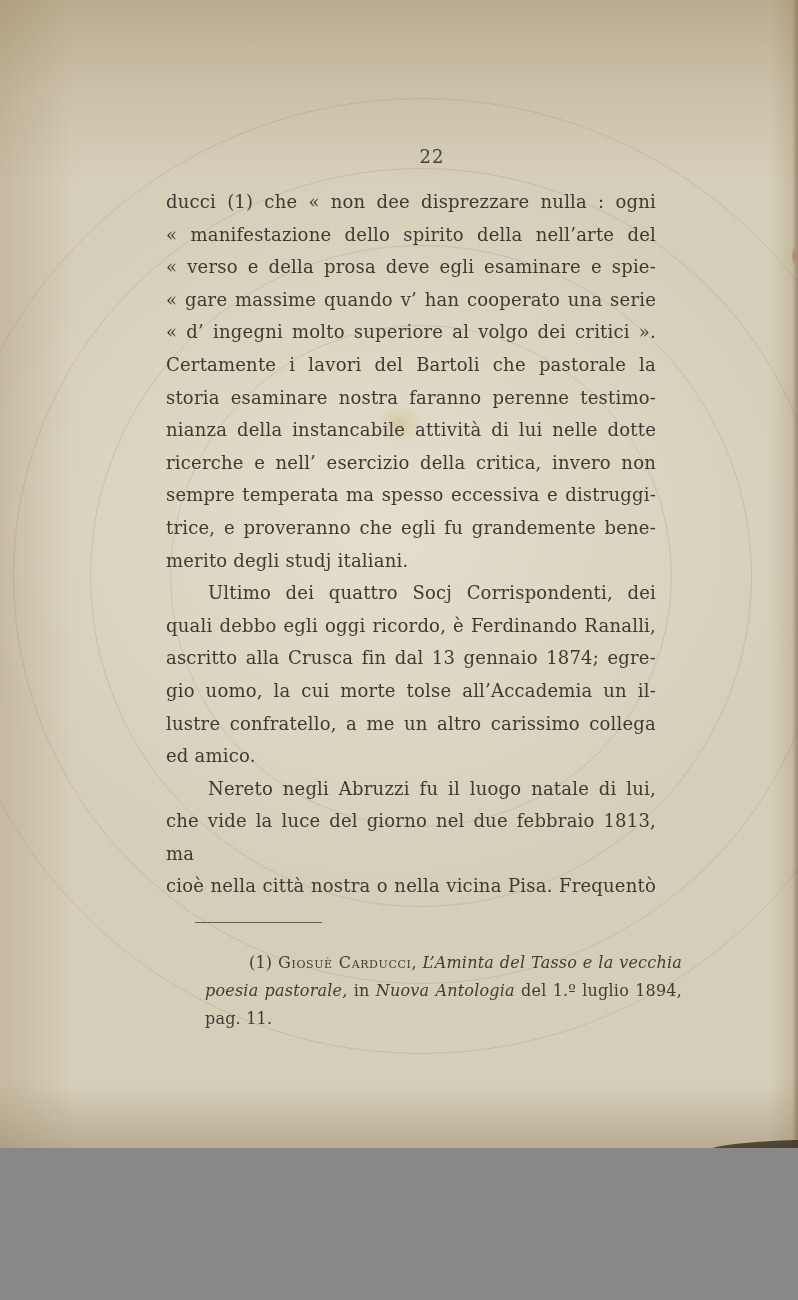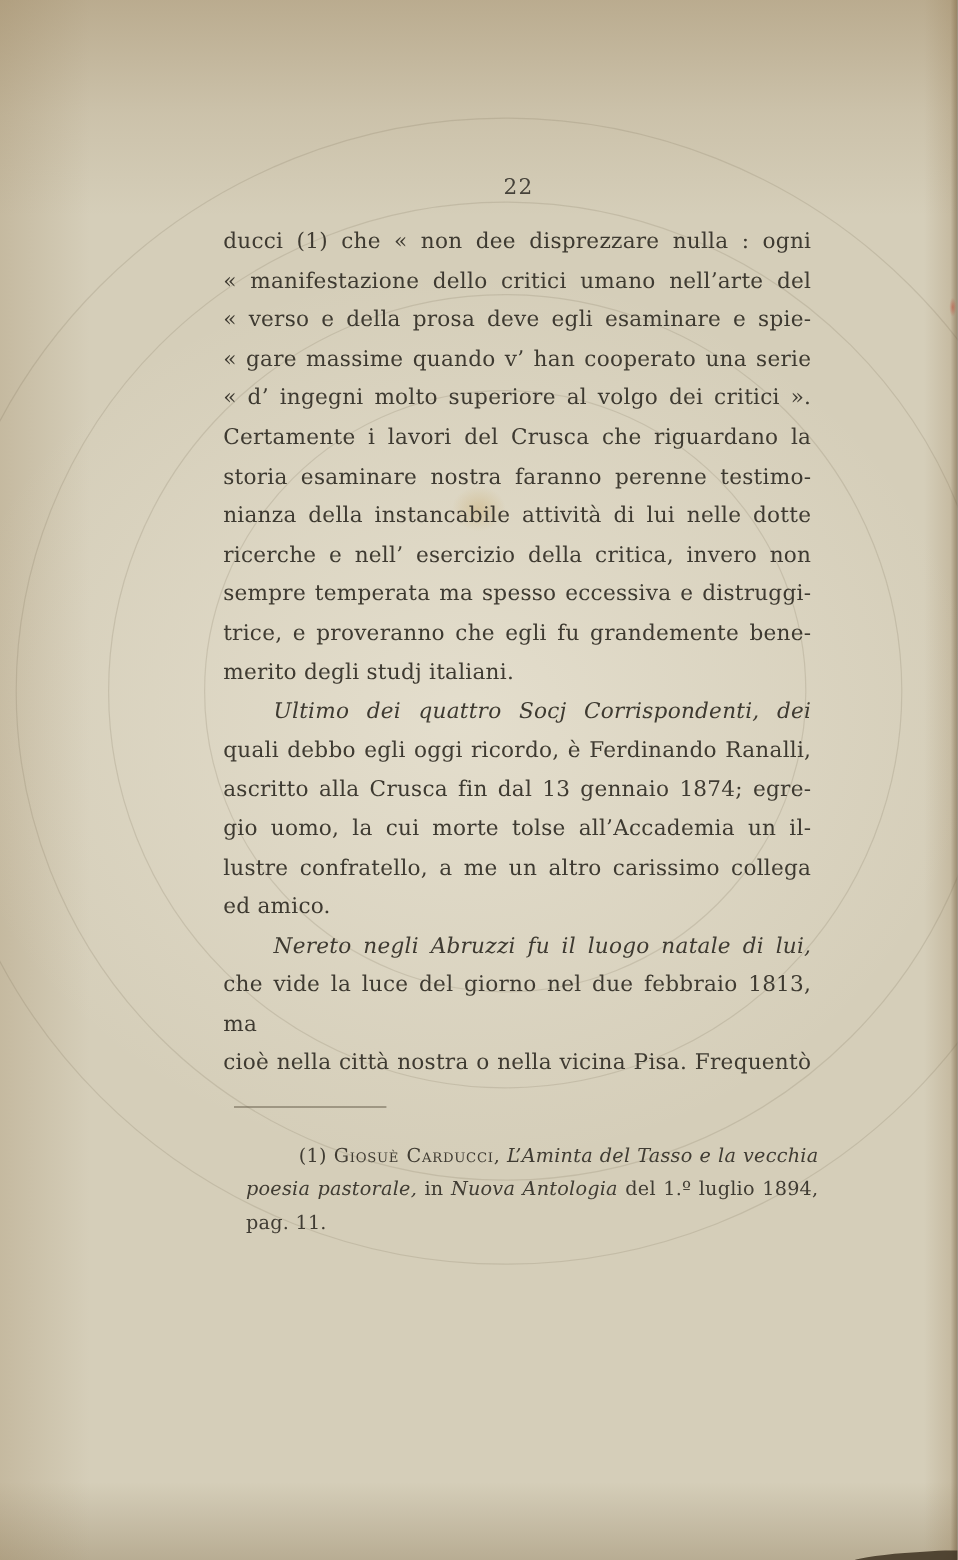--- a/index.html
+++ b/index.html
@@ -1,18 +1,18 @@
 <!DOCTYPE html>
 <html><head>
 <meta charset="utf-8">
 <style>
   html,body{margin:0;padding:0;background:#888;}
   .page{
     position:relative;
-    width:798px;height:1300px;
+    width:798px;height:1148px;
     margin:0 auto;
     overflow:hidden;
     background:
       radial-gradient(ellipse 600px 520px at 48% 46%, rgba(240,235,221,0.55), rgba(240,235,221,0) 72%),
       linear-gradient(to bottom, rgba(146,120,80,0.40), rgba(146,120,80,0.14) 95px, rgba(146,120,80,0) 180px),
       linear-gradient(to right, rgba(146,120,80,0.24), rgba(146,120,80,0) 75px),
       linear-gradient(to left, rgba(104,82,50,0.55) 0px, rgba(146,120,80,0.22) 6px, rgba(146,120,80,0) 28px),
       linear-gradient(to top, rgba(118,96,60,0.30), rgba(118,96,60,0) 65px),
       #d5ceb9;
     font-family:"DejaVu Serif", serif;
@@ -28,27 +28,27 @@
   .speck-red{position:absolute;right:1px;top:248px;width:6px;height:16px;
     background:radial-gradient(closest-side, rgba(188,82,62,0.6), rgba(188,82,62,0));}
   .edge-squiggle{position:absolute;right:-8px;bottom:-3px;width:96px;height:9px;
     background:#3e3322;transform:rotate(-4deg);border-radius:60% 40% 30% 70%;opacity:.85;}
 
   .pagenum{
     position:absolute;top:146px;left:182px;width:500px;
     text-align:center;font-size:18px;color:#46423a;letter-spacing:1px;
   }
   .text{
-    position:absolute;left:186px;top:186px;width:490px;
+    position:absolute;left:166px;top:186px;width:490px;
     font-size:18px;line-height:32.6px;color:#3e3a31;
     letter-spacing:0.2px;
   }
   .tline{text-align:justify;text-align-last:justify;}
   .tline.noj{text-align:center;text-align-last:left;}
-  .tline.ind{padding-left:42px;font-style:italic;}
+  .tline.ind{padding-left:42px;}
 
   .fnrule{position:absolute;top:922px;left:195px;width:127px;height:0;
     border-top:1.2px solid rgba(75,65,48,0.8);}
   .footnote{
     position:absolute;left:193px;top:949px;width:477px;
     font-size:16px;line-height:28px;color:#403c33;letter-spacing:0.2px;margin-left:12px;
   }
   .fline{text-align:justify;text-align-last:justify;}
   .fline.noj{text-align:left;text-align-last:left;}
   .fline.ind{padding-left:44px;}
@@ -65,25 +65,25 @@
   <div class="arc a3"></div>
   <div class="arc a4"></div>
   <div class="stain"></div>
   <div class="speck-red"></div>
   <div class="edge-squiggle"></div>
 
   <div class="pagenum">22</div>
 
   <div class="text">
     <div class="tline">ducci (1) che « non dee disprezzare nulla : ogni</div>
-    <div class="tline">« manifestazione dello critici umano nell’arte del</div>
+    <div class="tline">« manifestazione dello spirito della nell’arte del</div>
     <div class="tline">« verso e della prosa deve egli esaminare e spie-</div>
     <div class="tline">« gare massime quando v’ han cooperato una serie</div>
     <div class="tline">« d’ ingegni molto superiore al volgo dei critici ».</div>
-    <div class="tline">Certamente i lavori del Crusca che riguardano la</div>
+    <div class="tline">Certamente i lavori del Bartoli che pastorale la</div>
     <div class="tline">storia esaminare nostra faranno perenne testimo-</div>
     <div class="tline">nianza della instancabile attività di lui nelle dotte</div>
     <div class="tline">ricerche e nell’ esercizio della critica, invero non</div>
     <div class="tline">sempre temperata ma spesso eccessiva e distruggi-</div>
     <div class="tline">trice, e proveranno che egli fu grandemente bene-</div>
     <div class="tline noj">merito degli studj italiani.</div>
     <div class="tline ind">Ultimo dei quattro Socj Corrispondenti, dei</div>
     <div class="tline">quali debbo egli oggi ricordo, è Ferdinando Ranalli,</div>
     <div class="tline">ascritto alla Crusca fin dal 13 gennaio 1874; egre-</div>
     <div class="tline">gio uomo, la cui morte tolse all’Accademia un il-</div>

